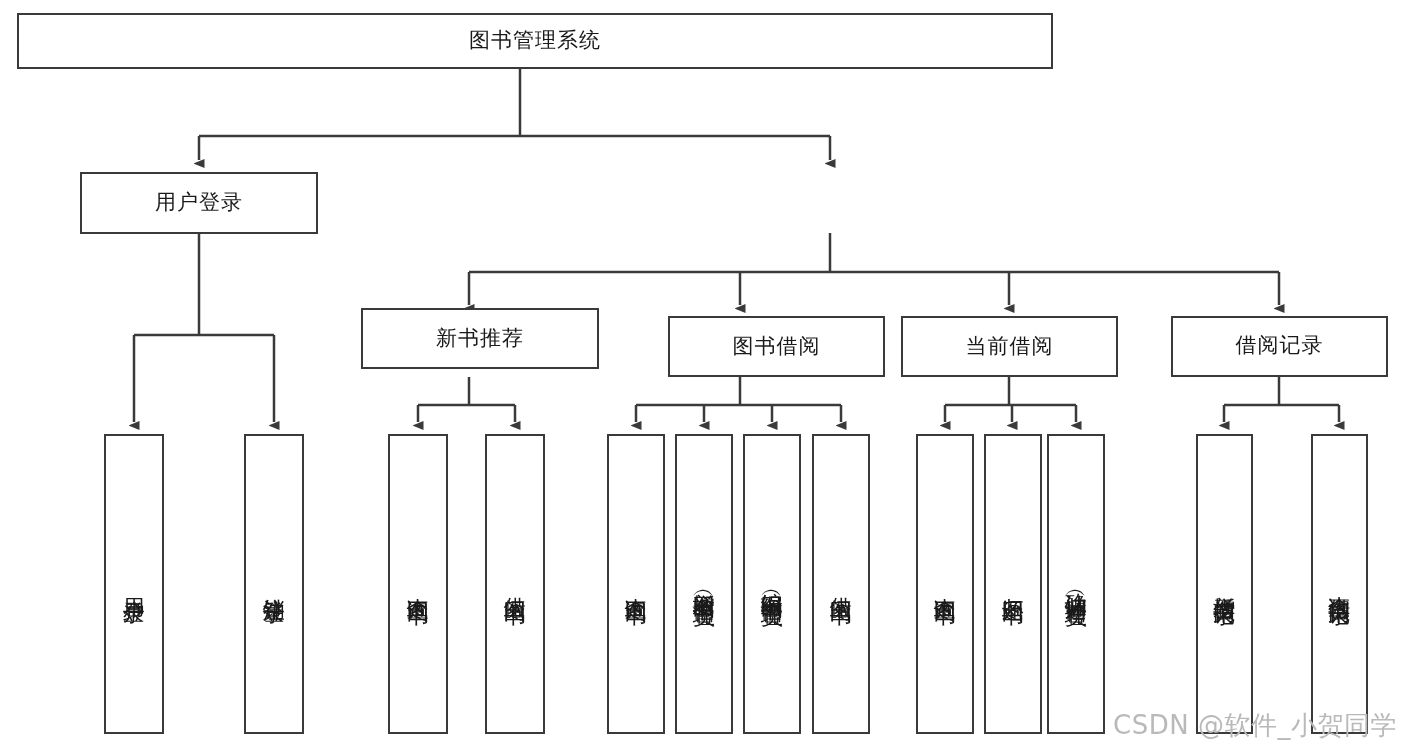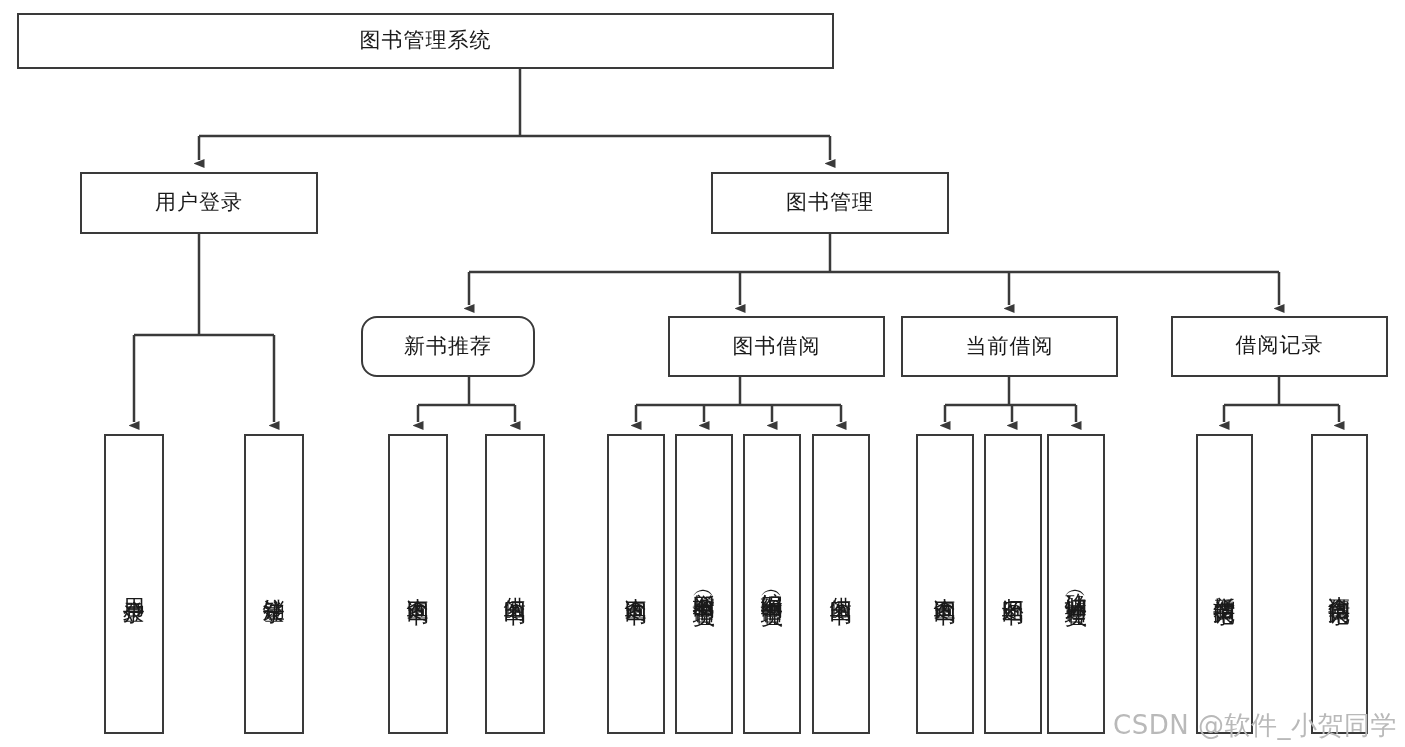--- a/index.html
+++ b/index.html
@@ -115,32 +115,29 @@
       <path d="M1012,405 L1012,422" marker-end="url(#arrow)"></path>
       <path d="M1076,405 L1076,422" marker-end="url(#arrow)"></path>
 
       <path d="M1279,377 L1279,405"></path>
       <path d="M1224,405 L1339,405"></path>
       <path d="M1224,405 L1224,422" marker-end="url(#arrow)"></path>
       <path d="M1339,405 L1339,422" marker-end="url(#arrow)"></path>
     </g>
   </svg>
 
-  <div class="node horiz" style="left:17px; top:13px; width:817px; height:56px;text-align:center;">
+  <div class="node horiz" style="left:17px; top:13px; width:1036px; height:56px;text-align:center;">
     <span>图书管理系统</span>
   </div>
 
   <div class="node horiz" style="left:80px; top:172px; width:238px; height:62px;">
     <span>用户登录</span>
   </div>
-  <div class="node horiz" style="left:711px; top:172px; width:238px; height:62px;">
-    <span>图书管理</span>
-  </div>
 
-  <div class="node horiz" style="left:361px; top:316px; width:174px; height:61px;border-radius:16px;">
+  <div class="node horiz" style="left:361px; top:308px; width:238px; height:61px;">
     <span>新书推荐</span>
   </div>
   <div class="node horiz" style="left:668px; top:316px; width:217px; height:61px;">
     <span>图书借阅</span>
   </div>
   <div class="node horiz" style="left:901px; top:316px; width:217px; height:61px;justify-content:center;">
     <span>当前借阅</span>
   </div>
   <div class="node horiz" style="left:1171px; top:316px; width:217px; height:61px;font-family:Liberation Mono, monospace;">
     <span>借阅记录</span>

